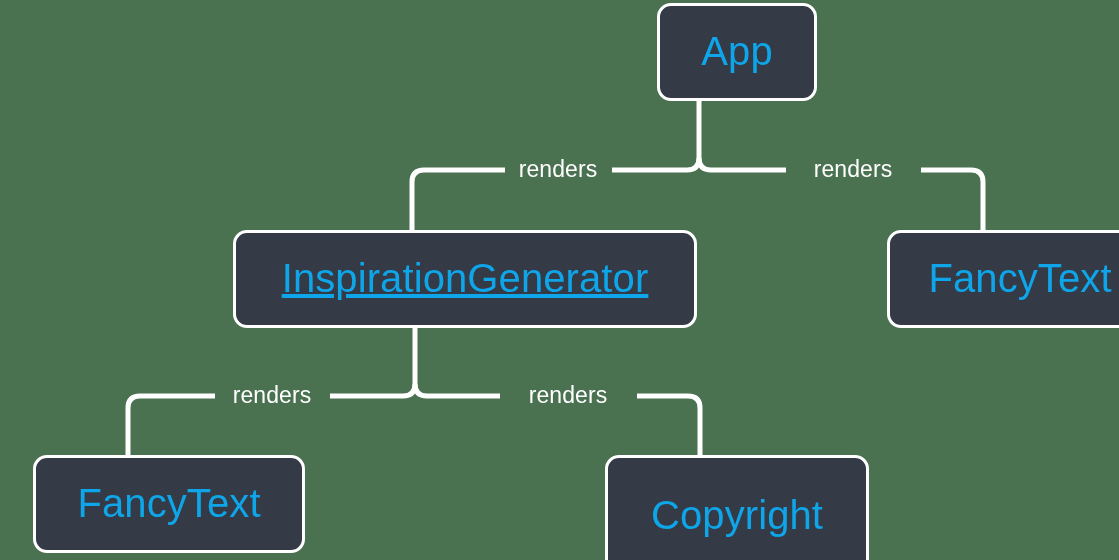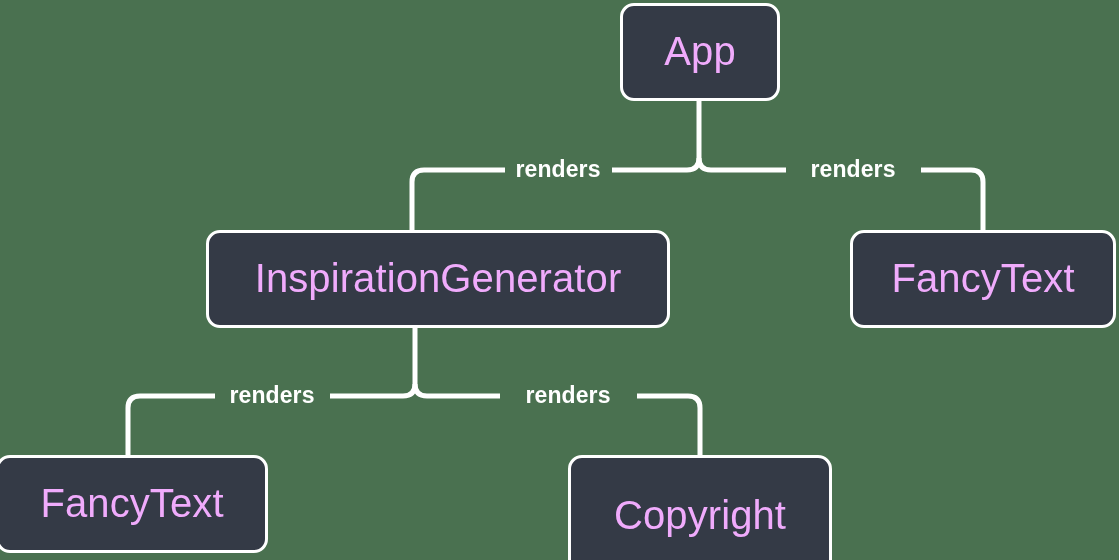--- a/index.html
+++ b/index.html
@@ -29,37 +29,38 @@
   }
   .node {
     position: absolute;
     box-sizing: border-box;
     background: #343a46;
     border: 3px solid #ffffff;
     border-radius: 14px;
     display: flex;
     align-items: center;
     justify-content: center;
-    color: #f0abfc;
+    color: #0ea5e9;
     font-size: 40px;
     font-weight: 400;
     letter-spacing: 0.1px;
     white-space: nowrap;
     z-index: 2;
+    margin-left: 37px;
   }
   .node-label {
     display: block;
     line-height: 1;
     padding-bottom: 3px;
   }
   .edge-label {
     position: absolute;
     color: #ffffff;
     font-size: 23px;
-    font-weight: 700;
+    font-weight: 400;
     letter-spacing: 0.1px;
     white-space: nowrap;
     line-height: 1;
     transform: translate(-50%, -50%);
     z-index: 3;
   }
 </style>
 </head>
 <body>
 
@@ -84,21 +85,21 @@
       <path d="M 215,396 L 140,396 Q 128,396 128,408 L 128,455"></path>
 
       <path d="M 637,396 L 688,396 Q 700,396 700,408 L 700,455"></path>
     </g>
   </svg>
 
   <div class="node" style="left:620px; top:3px; width:160px; height:98px;">
     <span class="node-label">App</span>
   </div>
 
-  <div class="node" style="left:206px; top:230px; width:464px; height:98px;">
+  <div class="node" style="left:196px; top:230px; width:464px; height:98px;text-decoration:underline;">
     <span class="node-label">InspirationGenerator</span>
   </div>
 
   <div class="node" style="left:850px; top:230px; width:266px; height:98px;">
     <span class="node-label">FancyText</span>
   </div>
 
   <div class="node" style="left:-4px; top:455px; width:272px; height:98px;">
     <span class="node-label">FancyText</span>
   </div>

